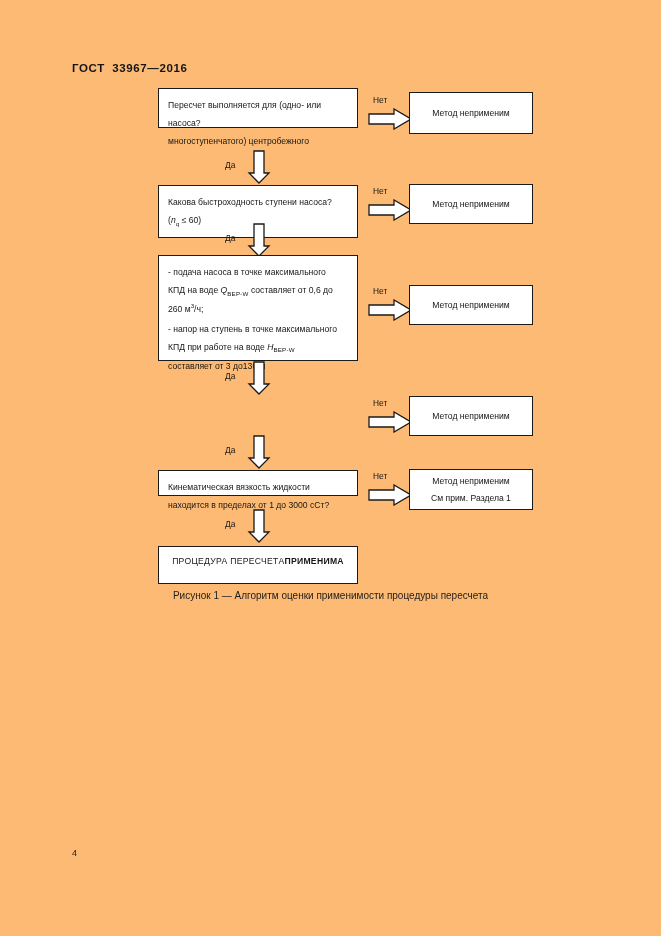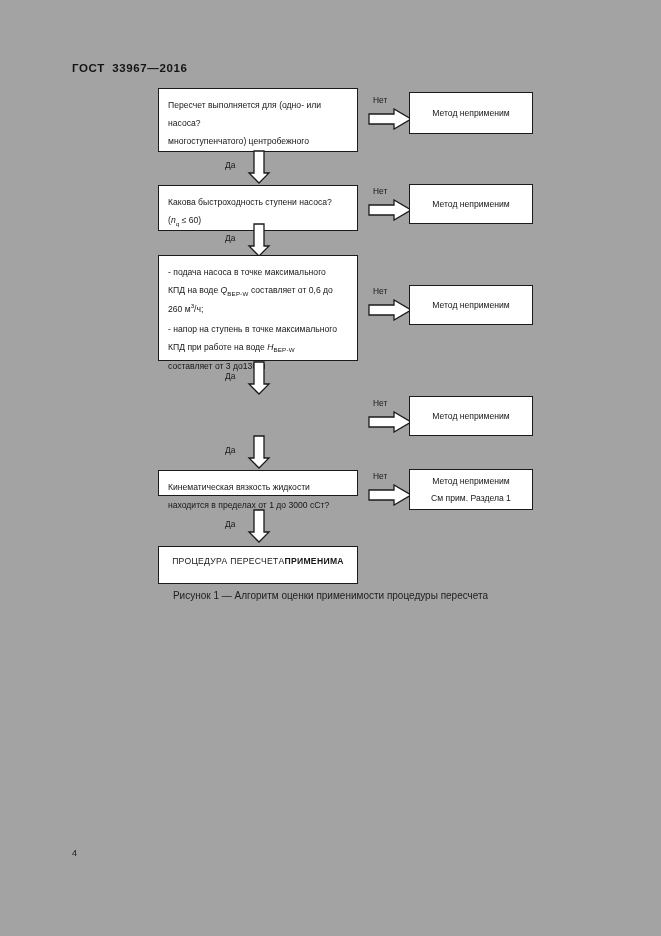--- a/index.html
+++ b/index.html
@@ -11,21 +11,21 @@
     width: 661px;
     height: 936px;
     position: relative;
     font-family: "Liberation Sans", sans-serif;
     color: #1a1a1a;
     overflow: hidden;
   }
   .page {
     position: absolute;
     inset: 0;
-    background: #a3a3a3;
+    background: #fdba74;
   }
 
   
   .doc-header {
     position: absolute;
     left: 72px;
     top: 62px;
     font-size: 11.5px;
     font-weight: bold;
     letter-spacing: 0.6px;
@@ -130,21 +130,21 @@
 </style>
 </head>
 <body>
 
 <div class="page">
 
   <div class="doc-header">ГОСТ  33967—2016</div>
 
   <div class="flow">
 
-    <div class="node wrapline" style="left:158px; top:88px; width:200px; height:64px;">
+    <div class="node wrapline" style="left:158px; top:88px; width:200px; height:40px;">
       <span class="ln">Пересчет выполняется для (одно- или</span>
       <span class="ln">насоса?</span>
       <span class="ln">многоступенчатого) центробежного</span>
     </div>
 
     <div class="edge-label" style="left:373px; top:95px;">Нет</div>
     <div class="arrow" style="left:368px; top:108px;">
       <svg width="44" height="22" viewBox="0 0 44 22">
         <polygon points="1,6 26,6 26,1 43,11 26,21 26,16 1,16" fill="#ffffff" stroke="#1b1b1b" stroke-width="1.3" stroke-linejoin="miter"></polygon>
       </svg>
@@ -154,21 +154,21 @@
       <span>Метод неприменим</span>
     </div>
 
     <div class="edge-label" style="left:225px; top:160px;">Да</div>
     <div class="arrow" style="left:247px; top:150px;">
       <svg width="24" height="34" viewBox="0 0 24 34">
         <polygon points="7,1 17,1 17,23 22,23 12,33 2,23 7,23" fill="#ffffff" stroke="#1b1b1b" stroke-width="1.3" stroke-linejoin="miter"></polygon>
       </svg>
     </div>
 
-    <div class="node wrapline" style="left:158px; top:185px; width:200px; height:46px;">
+    <div class="node wrapline" style="left:158px; top:185px; width:200px; height:53px;">
       <span class="ln">Какова быстроходность ступени насоса?</span>
       <span class="ln"><span>(</span><span class="var">n</span><span class="sub">q</span><span> ≤ 60)</span></span>
     </div>
 
     <div class="edge-label" style="left:373px; top:186px;">Нет</div>
     <div class="arrow" style="left:368px; top:199px;">
       <svg width="44" height="22" viewBox="0 0 44 22">
         <polygon points="1,6 26,6 26,1 43,11 26,21 26,16 1,16" fill="#ffffff" stroke="#1b1b1b" stroke-width="1.3" stroke-linejoin="miter"></polygon>
       </svg>
     </div>

